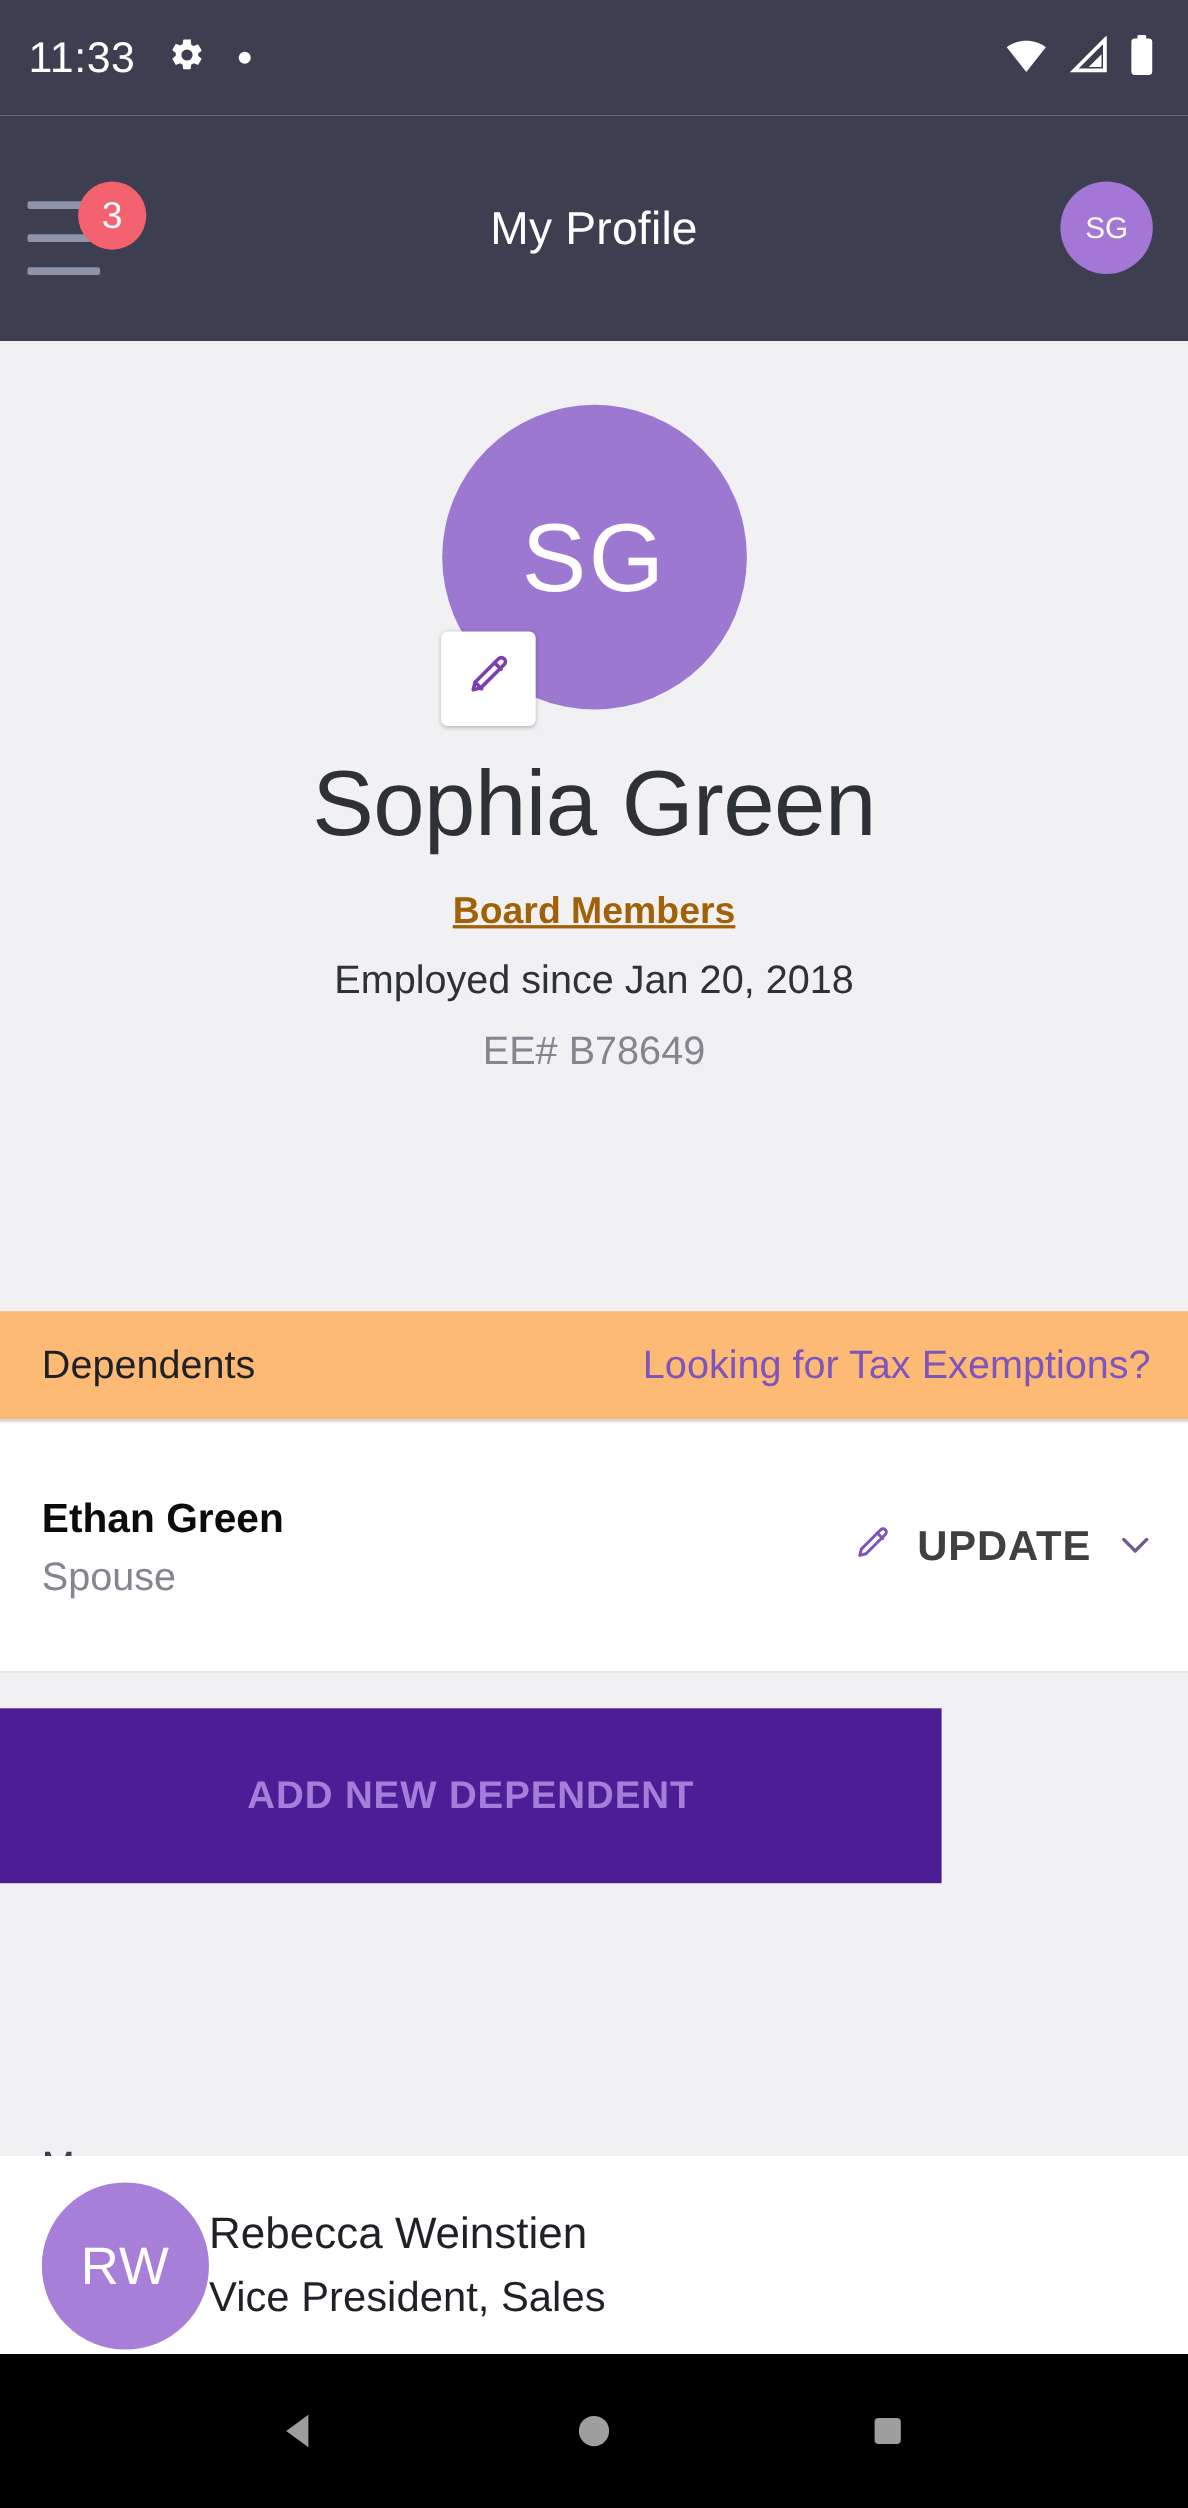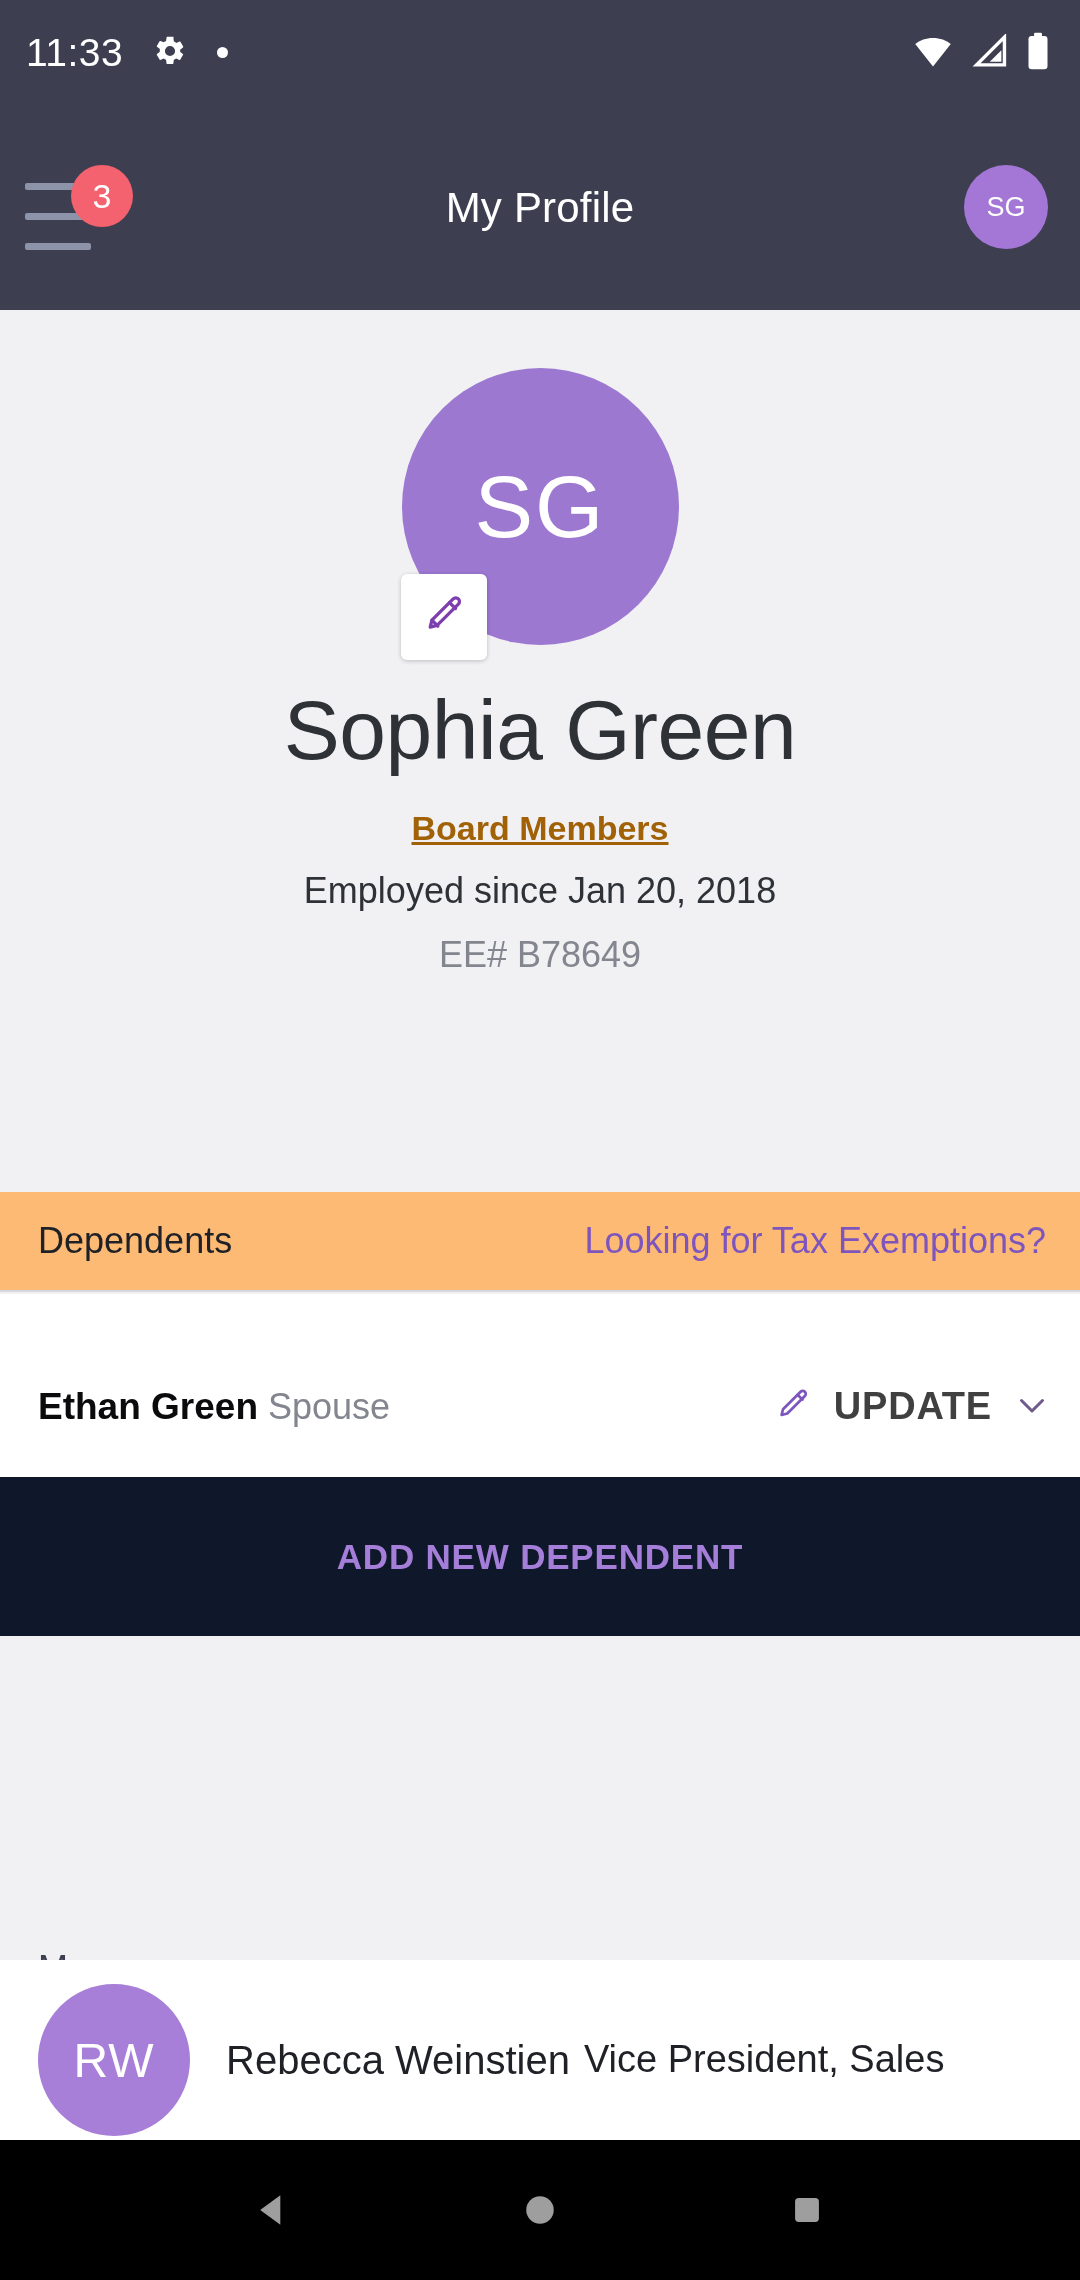--- a/index.html
+++ b/index.html
@@ -82,30 +82,30 @@
   }
   .sec-header-title { font-size:36px; color:#1F2126; }
   .sec-header-link { margin-left:auto; font-size:36px; color:#7D55BD; cursor:pointer; }
 
   
   .dep-card {
     position:absolute; top:1294px; left:0; width:1080px; height:227px;
     background:#ffffff; display:flex; align-items:center;
     padding:0 30px 0 38px; border-bottom:2px solid #E8E8EC;
   }
-  .dep-info { display:flex; flex-direction:row; gap:10px; }
+  .dep-info { display:flex; flex-direction:column; gap:10px; }
   .dep-name { font-size:37px; font-weight:bold; color:#0B0B0D; }
   .dep-rel { font-size:36px; color:#84868F; }
   .dep-actions { margin-left:auto; display:flex; align-items:center; gap:22px; cursor:pointer; }
   .dep-update-label { font-size:38px; font-weight:bold; color:#404040; letter-spacing:0.8px; }
 
   
   .add-row {
-    position:absolute; top:1477px; left:0; width:1080px; height:159px;
-    background:#0f172a; display:flex; align-items:center; justify-content:center;
+    position:absolute; top:1553px; left:0; width:856px; height:159px;
+    background:#4c1d95; display:flex; align-items:center; justify-content:center;
     cursor:pointer;
   }
   .add-label { font-size:35px; font-weight:bold; color:#A47ED8; letter-spacing:0.8px; }
 
   
   .gap-block {
     position:absolute; top:1752px; left:0; width:1080px; height:276px;
     background:#F1F1F4; border-bottom:2px solid #D7D8DE;
   }
   .manager-title {
@@ -116,21 +116,21 @@
   .mgr-card {
     position:absolute; top:1960px; left:0; width:1080px; height:200px;
     background:#ffffff; display:flex; align-items:center; padding:0 38px;
   }
   .mgr-avatar {
     width:152px; height:152px; border-radius:50%; background:#A77FD8;
     display:flex; align-items:center; justify-content:center;
     color:#ffffff; font-size:48px; font-weight:300; letter-spacing:1px;
     flex:0 0 auto;
   }
-  .mgr-info { margin-left:36px; display:flex; flex-direction:row; gap:14px; }
+  .mgr-info { display:flex; flex-direction:column; gap:14px; }
   .mgr-name { font-size:40px; color:#1F2126; }
   .mgr-role { font-size:38px; color:#1F2126; }
 
   
   .nav-bar {
     position:absolute; bottom:0; left:0; width:1080px; height:140px;
     background:#000000; display:flex; align-items:center; justify-content:space-around;
     padding:0 140px;
   }
   .nav-btn { cursor:pointer; display:flex; align-items:center; justify-content:center; width:120px; height:100px; }

